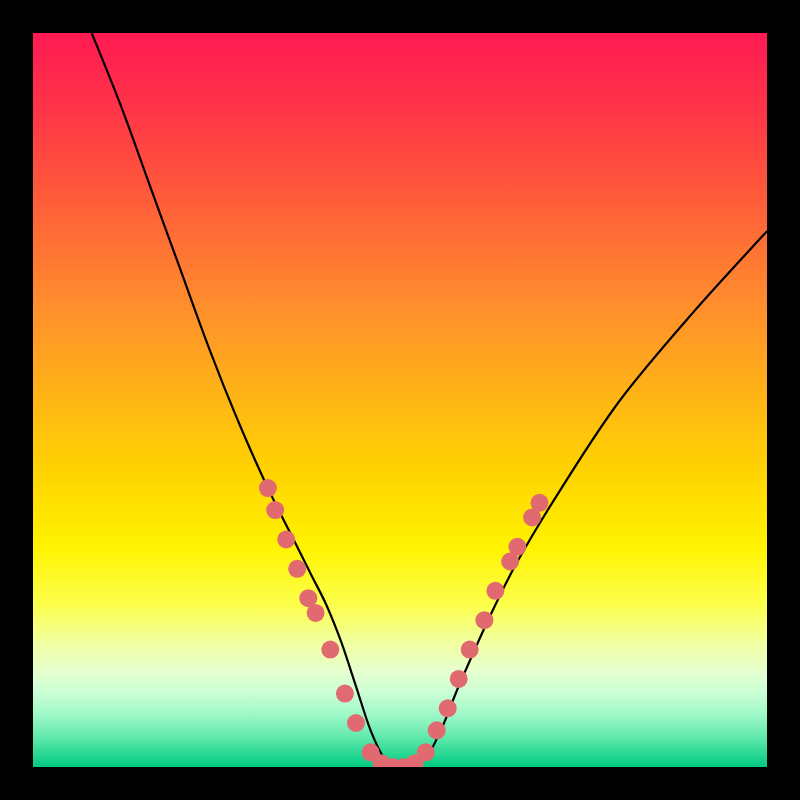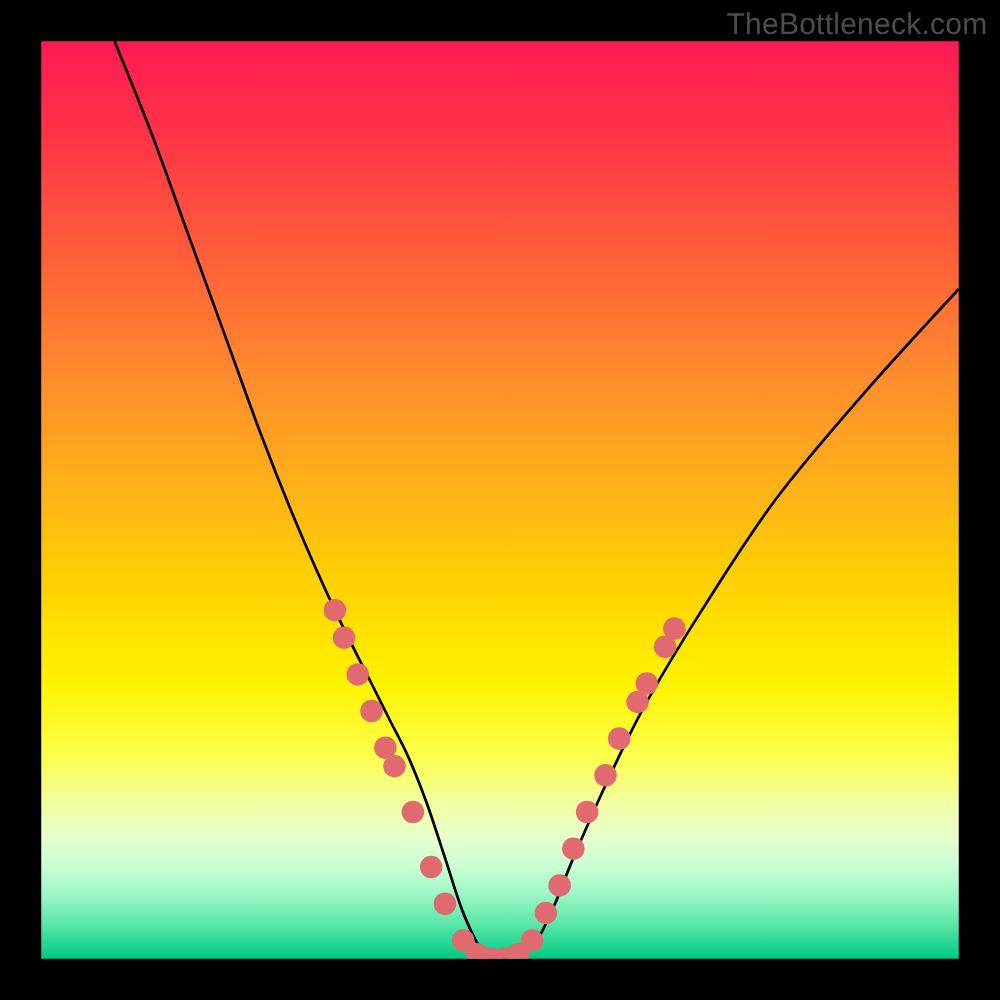--- a/index.html
+++ b/index.html
@@ -92,14 +92,13 @@
           <circle cx="436.7" cy="616.6" r="9" fill="#e06a6f"></circle>
           <circle cx="451.4" cy="587.2" r="9" fill="#e06a6f"></circle>
           <circle cx="462.4" cy="557.8" r="9" fill="#e06a6f"></circle>
           <circle cx="477.1" cy="528.5" r="9" fill="#e06a6f"></circle>
           <circle cx="484.4" cy="513.8" r="9" fill="#e06a6f"></circle>
           <circle cx="499.1" cy="484.4" r="9" fill="#e06a6f"></circle>
           <circle cx="506.5" cy="469.8" r="9" fill="#e06a6f"></circle>
         </g>
     </svg>
   </div>
-  <div class="watermark">TheBottleneck.com</div>
 </div>
 
 </body></html>

